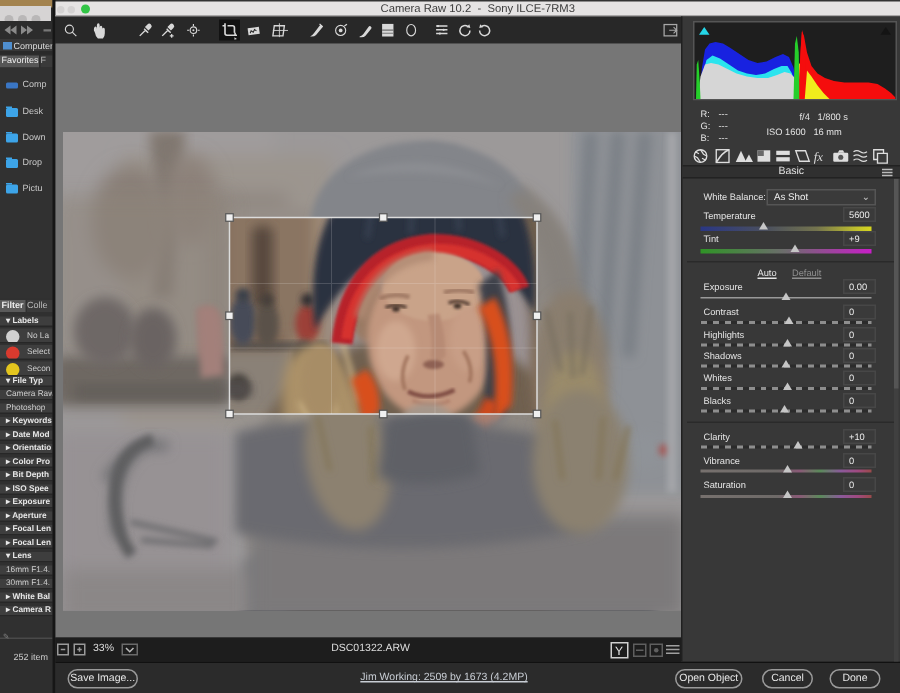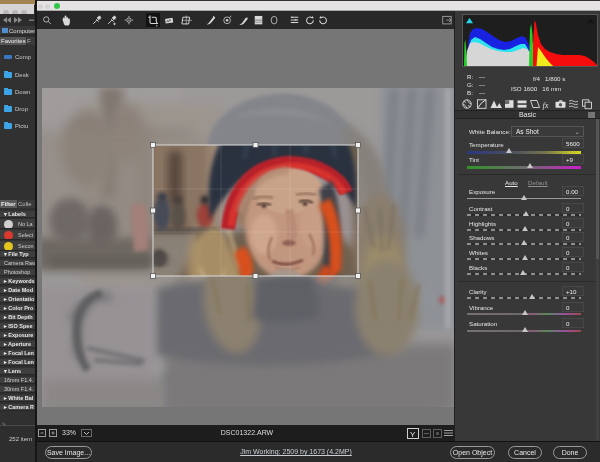--- a/index.html
+++ b/index.html
@@ -103,20 +103,21 @@
       <span style="position:absolute;left:2px;top:-5px;color:#8a8a8a;font-size:5px;">✎</span>
       <span style="position:absolute;left:9px;top:10px;">252 item</span>
     </div>
 
   <div id="crw" class="abs"></div>
   <div id="cr-title" class="abs">
     <span class="light" style="left:0.5px;width:5px;height:5px;background:#d4d2d2;"></span>
     <span class="light" style="left:8px;width:5px;height:5px;background:#d4d2d2;"></span>
     <span class="light" style="left:17px;width:6px;height:6px;top:2px;background:#32c546;"></span>
   </div>
+  <div id="cr-titletext" class="abs">Camera Raw 10.2&nbsp; - &nbsp;Sony ILCE-7RM3</div>
   <div id="cr-toolbar" class="abs">
 
     <div class="abs" style="left:108.5px;top:2px;width:14px;height:14px;background:#121212;"></div>
     <svg width="563" height="18" style="position:absolute;left:0;top:0;" fill="none" stroke="#d8d8d8" stroke-width="0.9">
 
       <g transform="translate(5.9,5.1) scale(0.84)">
           <circle cx="4" cy="4" r="3.2"></circle>
           <path d="M6.3 6.3 L9.5 9.5"></path>
         </g>
       <g transform="translate(23.9,4.1) scale(0.84)">

